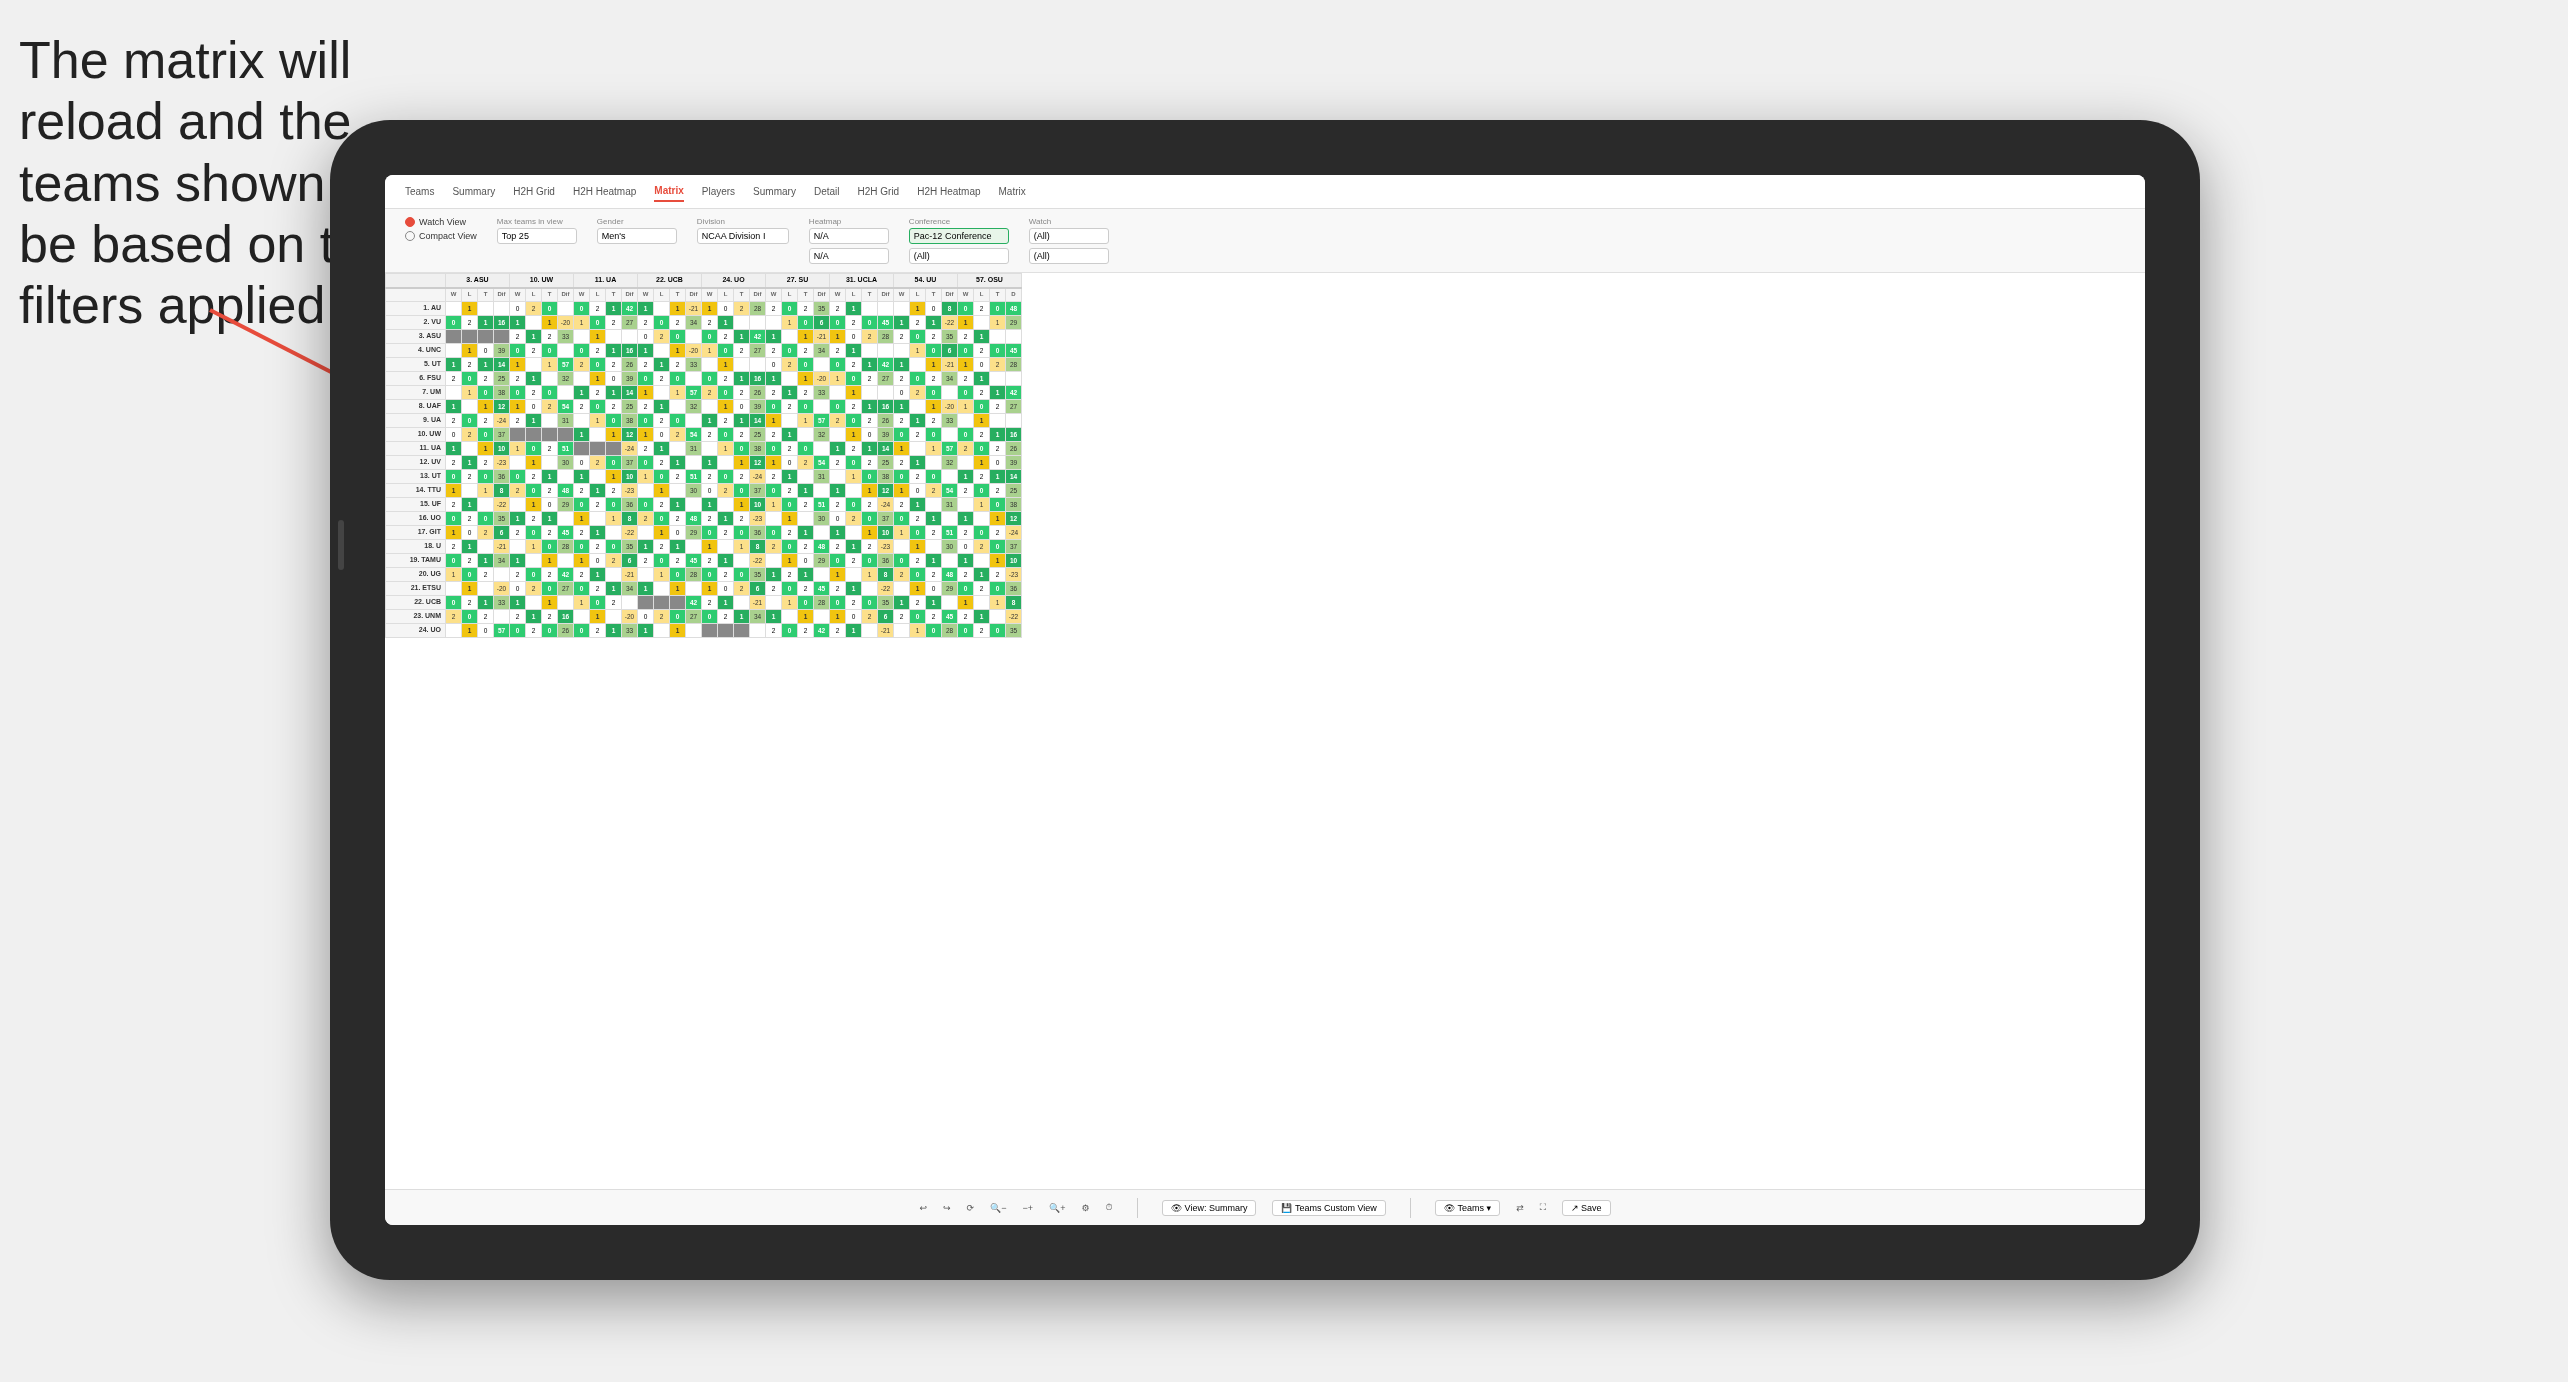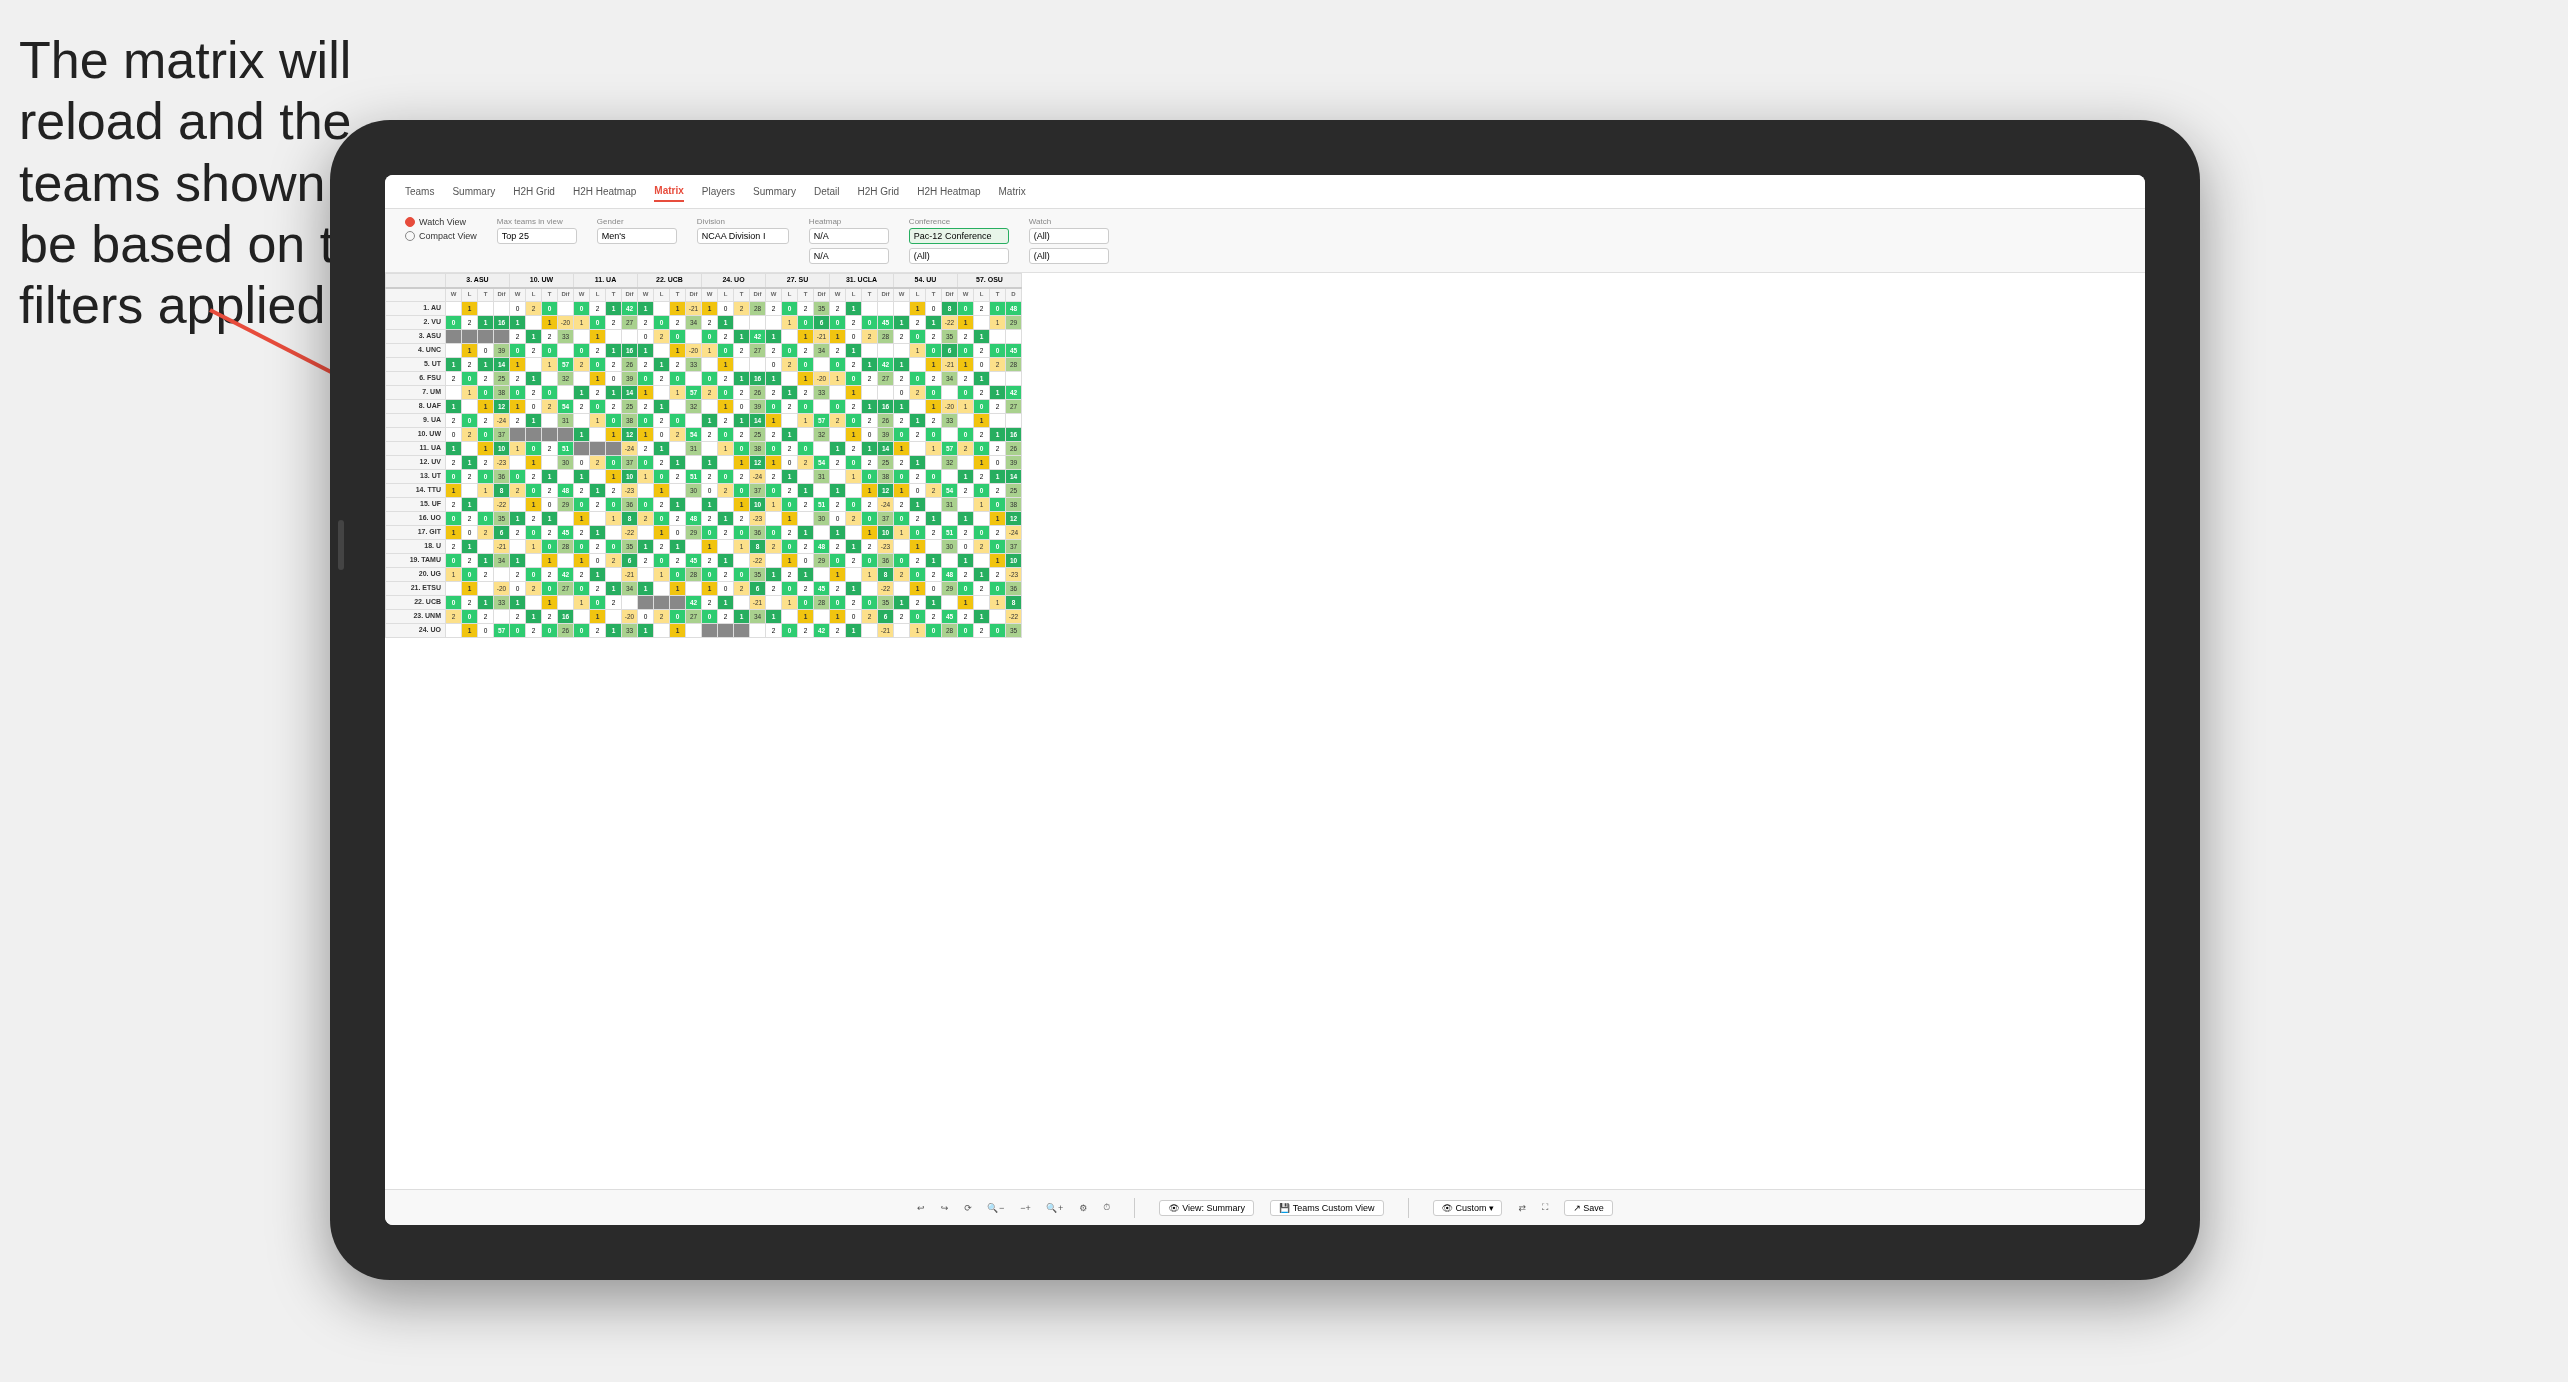--- a/index.html
+++ b/index.html
@@ -1398,21 +1398,21 @@
         <button class="toolbar-btn">⟳</button>
         <button class="toolbar-btn">🔍−</button>
         <button class="toolbar-btn">−+</button>
         <button class="toolbar-btn">🔍+</button>
         <button class="toolbar-btn">⚙</button>
         <button class="toolbar-btn">⏱</button>
         <div style="width:1px;height:20px;background:#ccc;margin:0 8px;"></div>
         <button class="toolbar-btn-outlined">👁 View: Summary</button>
         <button class="toolbar-btn-outlined">💾 Teams Custom View</button>
         <div style="width:1px;height:20px;background:#ccc;margin:0 8px;"></div>
-        <button class="toolbar-btn-outlined">👁 Custom ▾</button>
+        <button class="toolbar-btn-outlined">👁 Teams ▾</button>
         <button class="toolbar-btn">⇄</button>
         <button class="toolbar-btn">⛶</button>
         <button class="toolbar-btn-outlined">↗ Save</button>
       </div>
 
     </div>
   </div>
 </div>
 
 </body></html>

